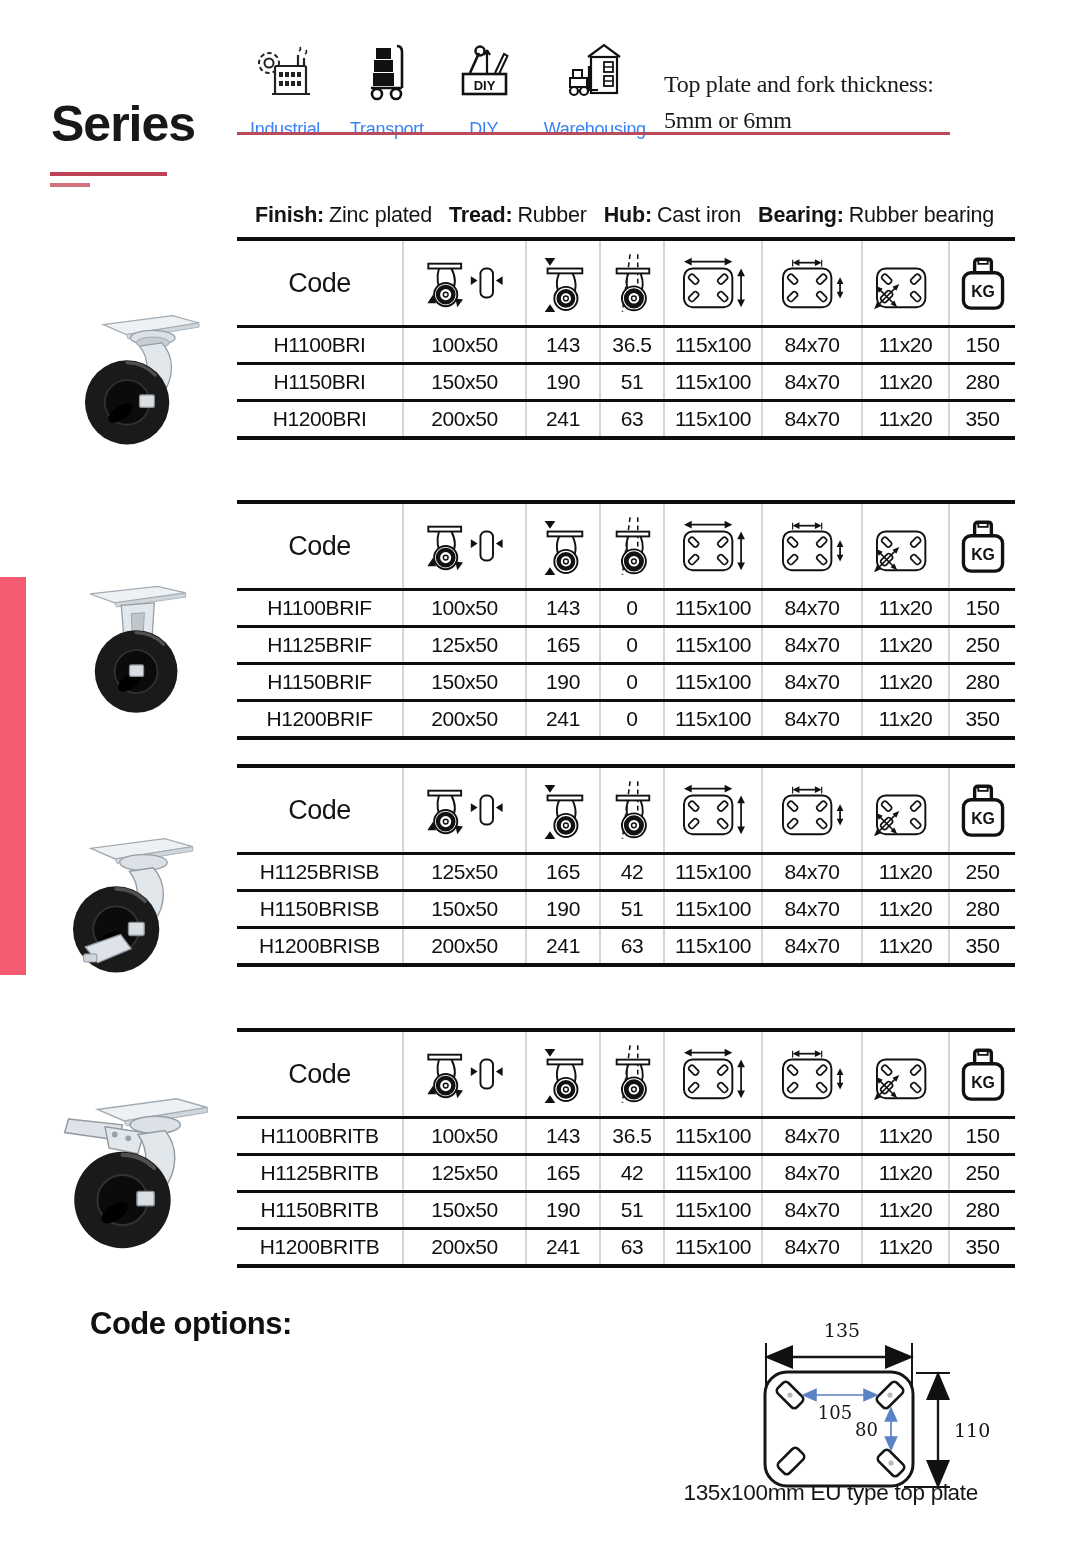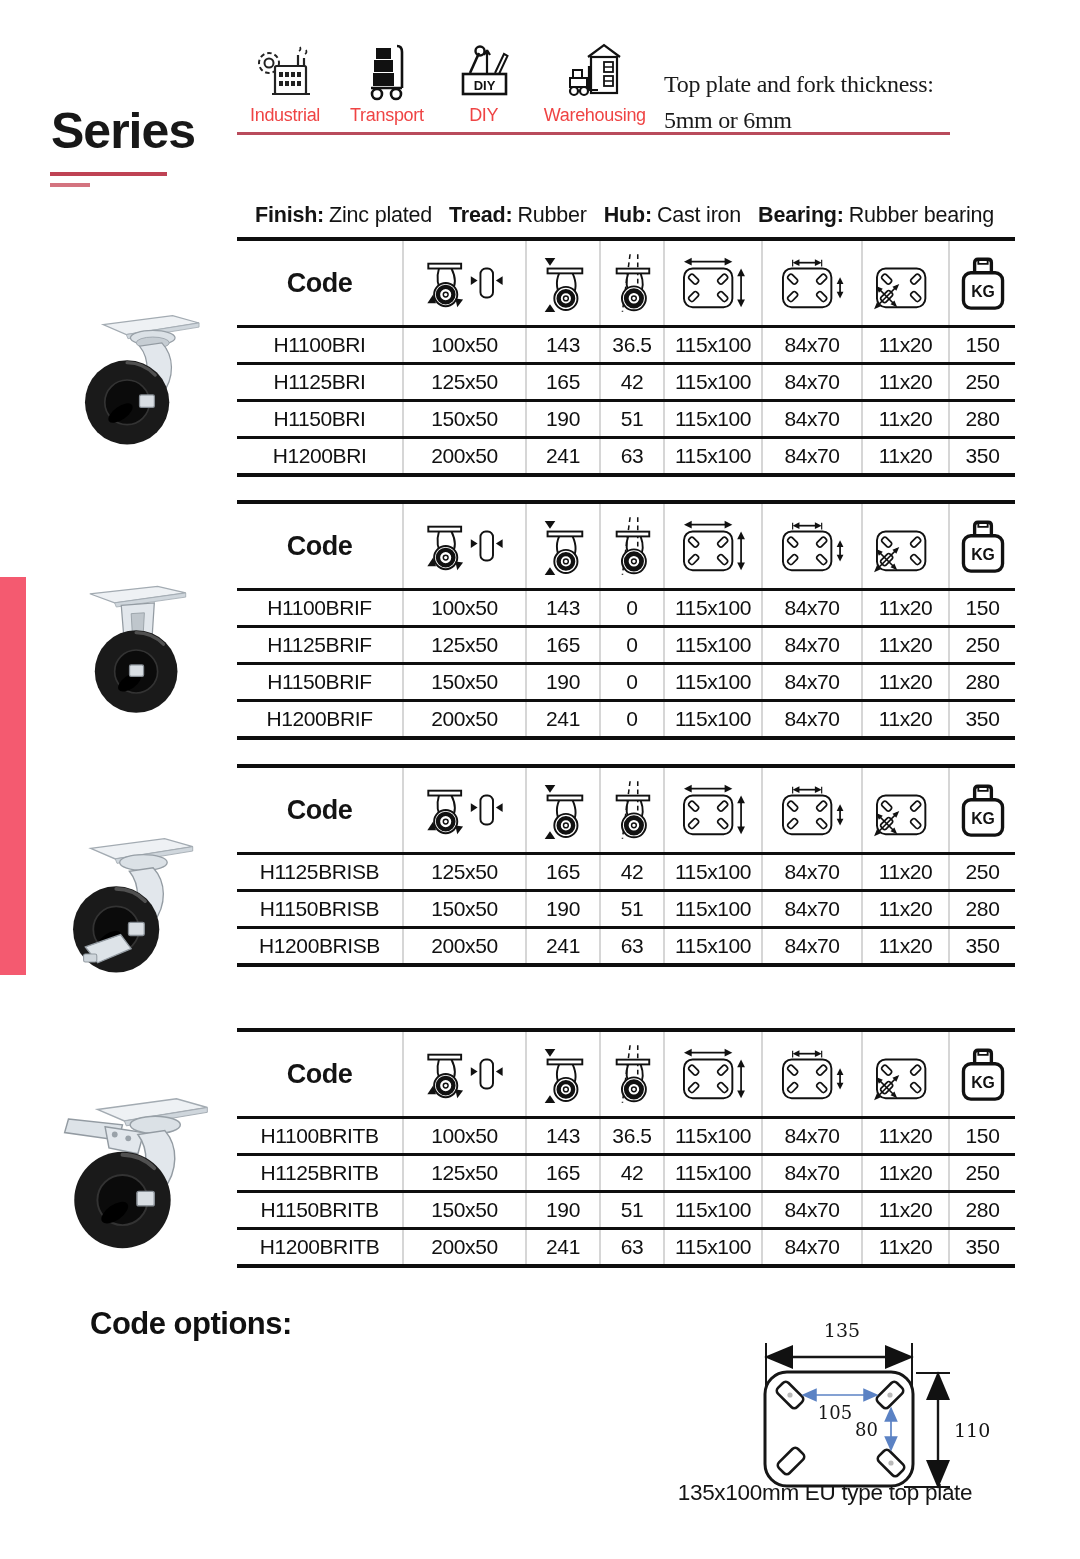--- a/index.html
+++ b/index.html
@@ -4,28 +4,28 @@
 <style>
   html,body { margin:0; padding:0; background:#ffffff; }
   .page {
     position:relative; width:1080px; height:1559px; background:#fff;
     font-family:"Liberation Sans", sans-serif; color:#141414; overflow:hidden;
   }
   
   .series-code { position:absolute; left:54px; top:20px; font-size:76px; font-weight:bold;
                  color:#e84a5f; letter-spacing:1px; line-height:1; }
   .series-name { position:absolute; left:51px; top:99px; font-size:50px; font-weight:600;
-                 color:#181818; letter-spacing:-1px; line-height:1;margin-top:7px; }
+                 color:#181818; letter-spacing:-1px; line-height:1; }
   .series-underline-long  { position:absolute; left:50px; top:172px; width:117px; height:4px; background:#bf4254; }
   .series-underline-short { position:absolute; left:50px; top:183px; width:40px;  height:4px; background:#d4737f; }
 
   .apps-row { position:absolute; left:250px; top:40px; display:flex; align-items:flex-end; gap:30px; }
   .app-item { display:flex; flex-direction:column; align-items:center; }
   .app-item .app-icon { height:62px; display:flex; align-items:flex-end; justify-content:center; }
-  .app-item .app-label { font-size:18px; color:#ef4444; margin-top:3px; letter-spacing:-0.3px; white-space:nowrap;text-align:right; }
+  .app-item .app-label { font-size:18px; color:#3b82f6; margin-top:17px; letter-spacing:-0.3px; white-space:nowrap;text-align:right; }
 
   .thickness-note { position:absolute; left:664px; top:66px; font-size:24px; line-height:1.5;
                     color:#1a1a1a; letter-spacing:-0.3px;font-family:Liberation Serif, serif; }
   .apps-underline { position:absolute; left:237px; top:132px; width:713px; height:3px; background:#b94b5c; }
 
   .specs-line { position:absolute; left:255px; top:203px; font-size:21.5px; letter-spacing:-0.2px;
                 display:flex; gap:17px; white-space:nowrap; }
   .specs-line b { margin-right:5px;margin-top:48px; }
 
   
@@ -39,30 +39,30 @@
 
   
   .spec-table { position:absolute; left:237px; width:778px; }
   .t-1 { top:237px; } .t-2 { top:500px; } .t-3 { top:764px; } .t-4 { top:1028px; }
   .spec-table table { border-collapse:collapse; table-layout:fixed; width:778px;
                       border-top:4px solid #0e0e0e; border-bottom:4px solid #0e0e0e; }
   .spec-table th, .spec-table td { border-left:2px solid #d6d6d6; text-align:center; padding:0; }
   .spec-table th:first-child, .spec-table td:first-child { border-left:none; }
   .spec-table .head-row th { height:84px; vertical-align:middle; }
   .spec-table .head-row th svg { vertical-align:middle; }
-  .spec-table .code-th { font-size:27px; font-weight:bold; letter-spacing:-0.5px; }
+  .spec-table .code-th { font-size:27px; font-weight:normal; letter-spacing:-0.5px; }
   .spec-table .data-row td { height:34px; font-size:21px; letter-spacing:-0.4px;
                              border-top:3px solid #0e0e0e; color:#101010; }
 
   
   .more-heading { position:absolute; left:90px; top:1306px; font-size:31px; font-weight:bold;
                   letter-spacing:-0.5px; color:#111; }
   .plate-diagram { position:absolute; left:690px; top:1295px; width:290px; height:185px; }
   .plate-diagram svg { display:block; width:100%; height:100%; }
-  .diagram-caption1 { position:absolute; left:672px; top:1480px; width:306px; text-align:center;
+  .diagram-caption1 { position:absolute; left:672px; top:1480px; width:306px; text-align:right;
                       font-size:22.5px; letter-spacing:-0.3px; color:#151515; }
   .diagram-caption2 { position:absolute; left:672px; top:1508px; width:306px; font-size:22px;
                       letter-spacing:-0.3px; color:#151515; display:flex; justify-content:center;
                       align-items:center; gap:2px; }
 </style>
 </head>
 <body>
 
 <div class="page">
 
@@ -318,30 +318,20 @@
             <td>H1100BRI</td>
             <td>100x50</td>
             <td>143</td>
             <td>36.5</td>
             <td>115x100</td>
             <td>84x70</td>
             <td>11x20</td>
             <td>150</td>
           </tr>
           <tr class="data-row">
-            <td>H1125BRI</td>
-            <td>125x50</td>
-            <td>165</td>
-            <td>42</td>
-            <td>115x100</td>
-            <td>84x70</td>
-            <td>11x20</td>
-            <td>250</td>
-          </tr>
-          <tr class="data-row">
             <td>H1150BRI</td>
             <td>150x50</td>
             <td>190</td>
             <td>51</td>
             <td>115x100</td>
             <td>84x70</td>
             <td>11x20</td>
             <td>280</td>
           </tr>
           <tr class="data-row">

